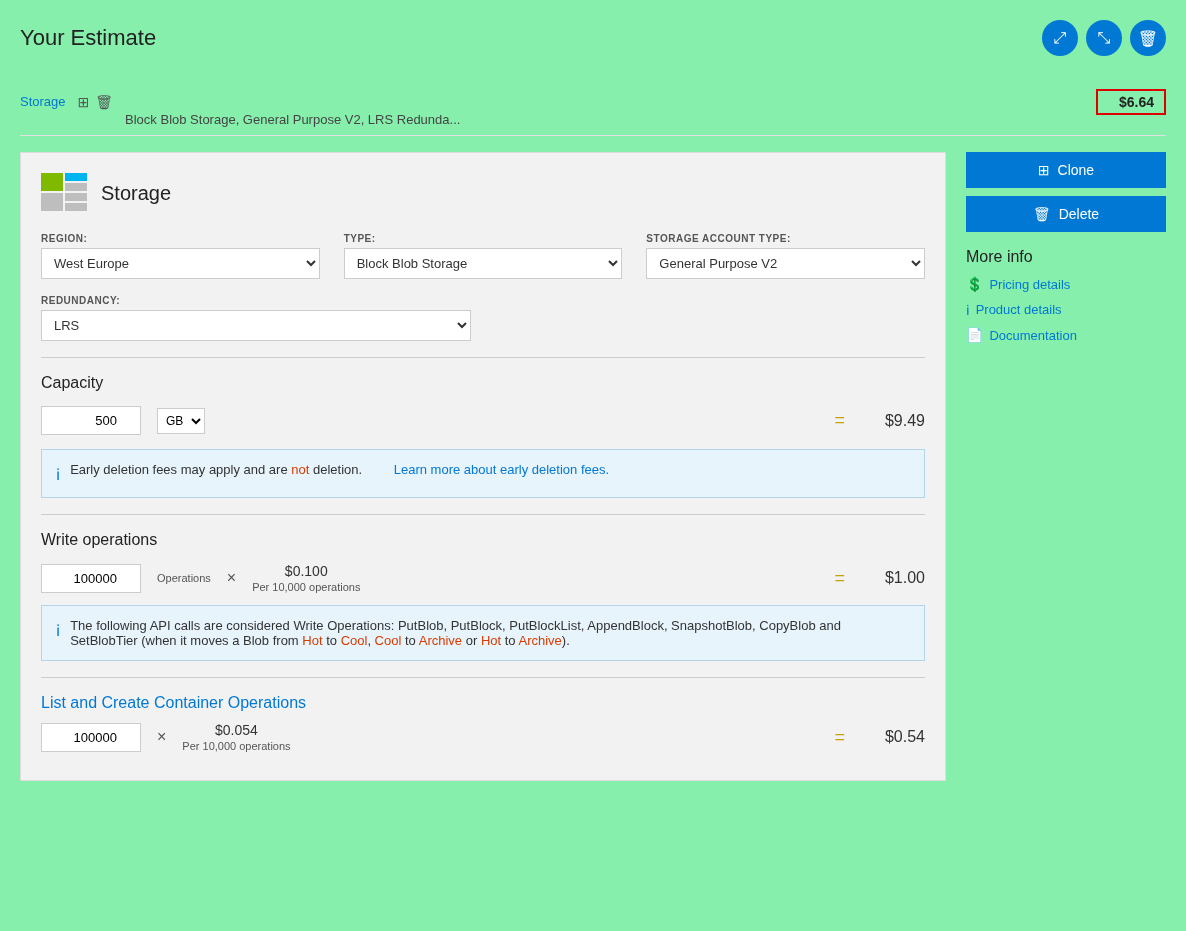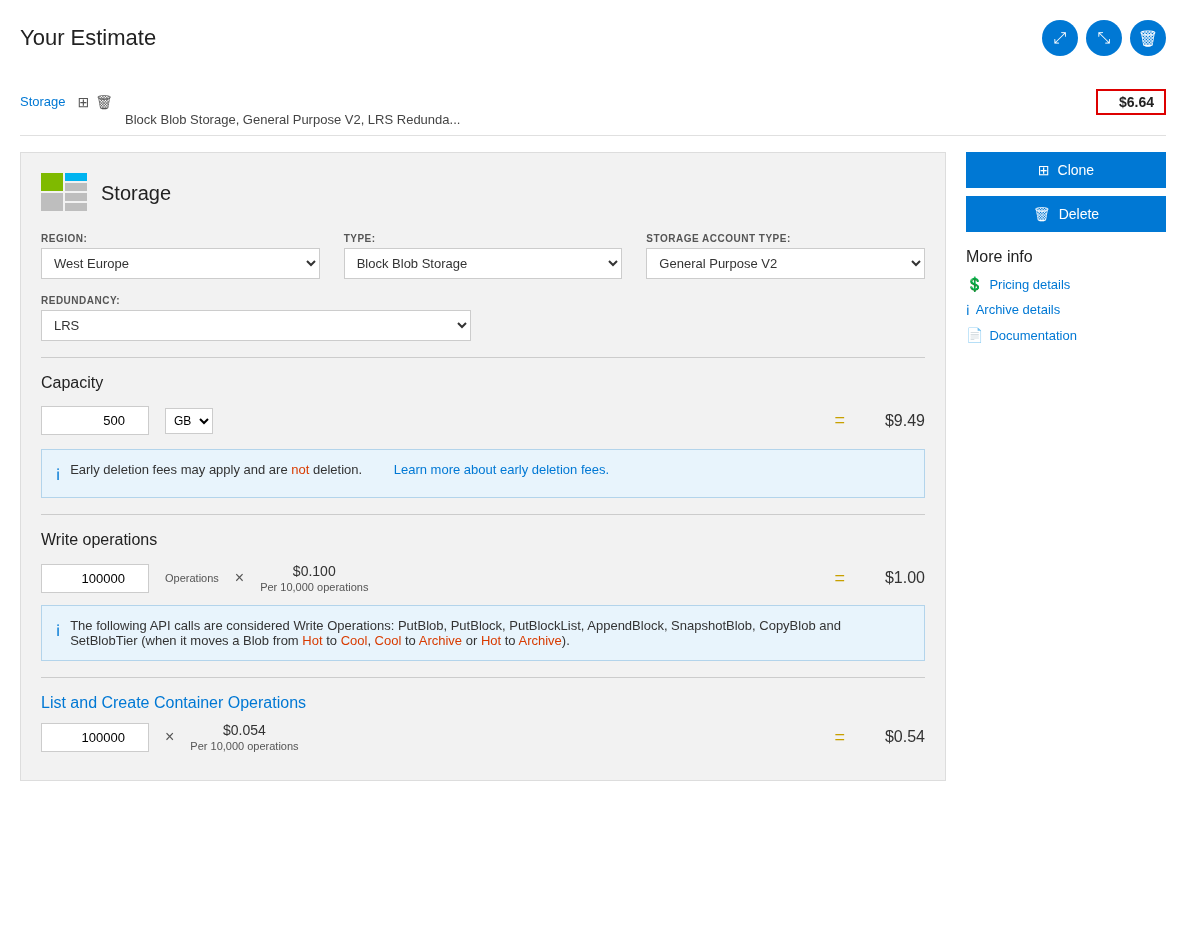--- a/index.html
+++ b/index.html
@@ -5,21 +5,21 @@
     * { box-sizing: border-box; margin: 0; padding: 0; }
     body {
       font-family: 'Segoe UI', Arial, sans-serif;
       font-size: 13px;
       background: #e5e5e5;
       color: #333;
     }
     .page-container {
       width: 1186px;
       min-height: 931px;
-      background: #ffffff;
+      background: #86efac;
       padding: 20px;
       position: relative;
     }
     .header-row {
       display: flex;
       align-items: center;
       justify-content: space-between;
       margin-bottom: 12px;
     }
     .page-title {
@@ -165,21 +165,21 @@
 
     .calc-row {
       display: flex;
       align-items: center;
       gap: 16px;
       margin-bottom: 8px;
     }
     .calc-input {
       border: 1px solid #ccc;
       padding: 6px 8px;
-      width: 108px;
+      width: 100px;
       font-size: 13px;
       text-align: right;
     }
     .calc-unit-select {
       border: 1px solid #ccc;
       padding: 4px 4px;
       font-size: 12px;
       background: #fff;
     }
     .calc-multiply {
@@ -456,21 +456,21 @@
       </button>
 
       <div class="more-info-title">More info</div>
       <div class="more-info-links">
         <a class="more-info-link" href="#">
           <span class="link-icon">💲</span>
           <span>Pricing details</span>
         </a>
         <a class="more-info-link" href="#">
           <span class="link-icon">ℹ</span>
-          <span>Archive details</span>
+          <span>Product details</span>
         </a>
         <a class="more-info-link" href="#">
           <span class="link-icon">📄</span>
           <span>Documentation</span>
         </a>
       </div>
     </div>
   </div>
 </div>
 

